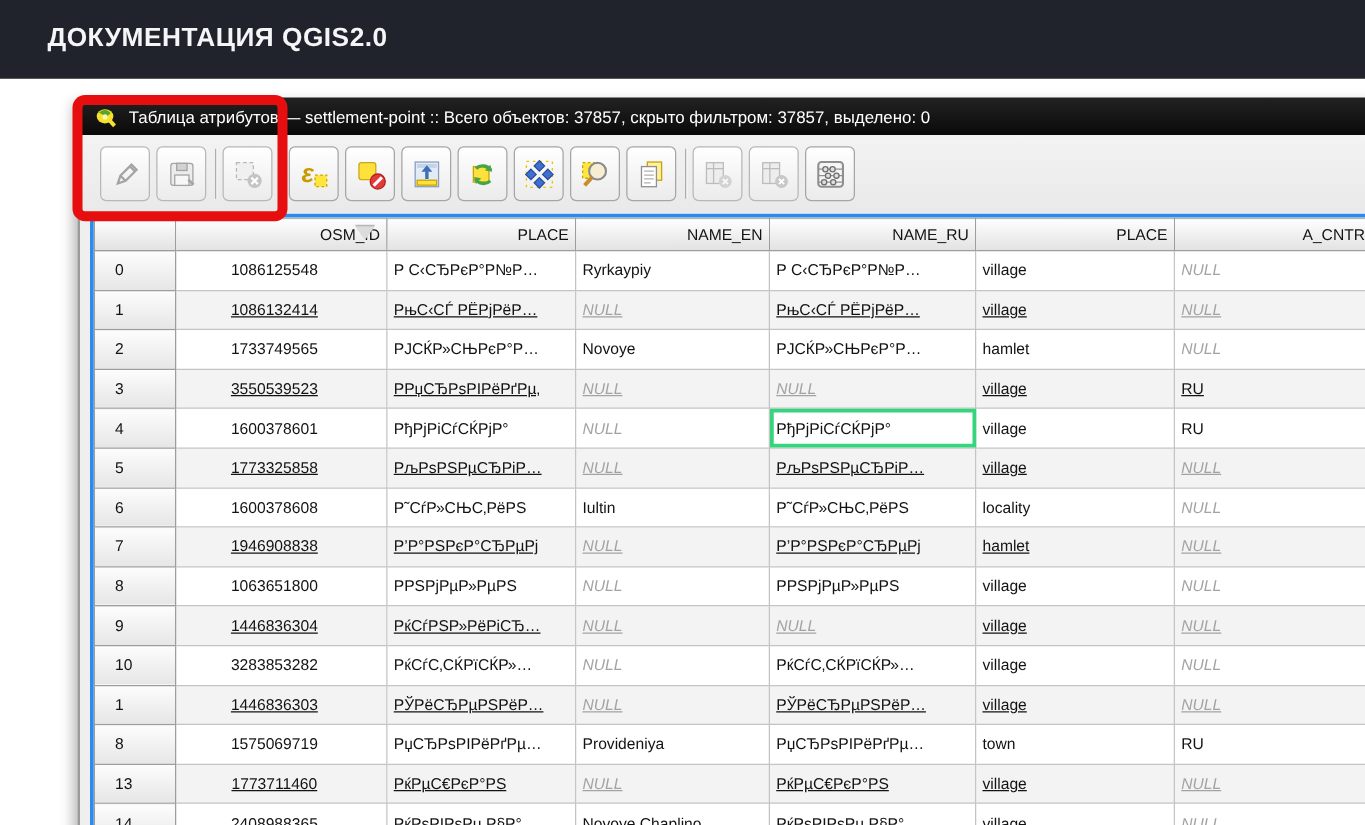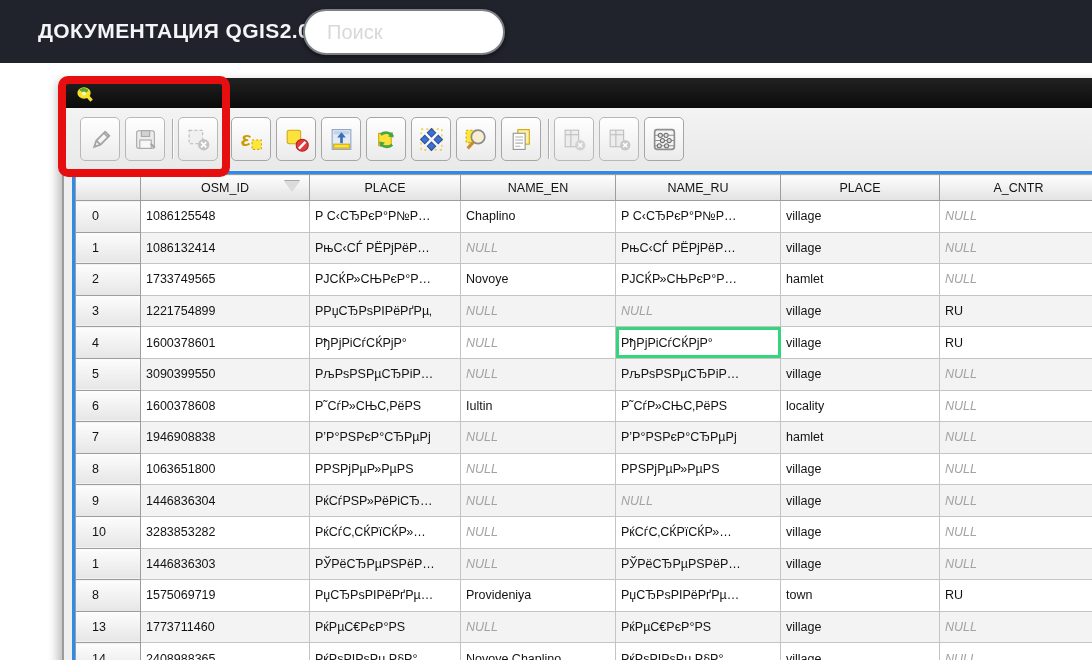--- a/index.html
+++ b/index.html
@@ -29,52 +29,50 @@
     display:flex;align-items:center;justify-content:center;padding:0;}
   .tb-btn.disabled{border-color:#b8b8b8;}
   .tb-btn svg{width:27px;height:27px;}
   .tb-sep{width:1px;height:40px;background:#adadad;box-shadow:1px 0 0 #fafafa;margin:0 5px 0 2px;flex:0 0 auto;}
   
   .table-wrap{position:absolute;left:8px;top:93px;width:1040px;height:507px;background:#ffffff;
     border-top:3px solid #2e8bee;border-left:3px solid #2e8bee;overflow:hidden;}
   table{border-collapse:collapse;table-layout:fixed;font-size:12.5px;color:#131313;}
   th,td{border:1px solid #c4c4c4;padding:0 5px;height:30.6px;overflow:hidden;white-space:nowrap;font-weight:normal;}
   thead th{height:25px;background:linear-gradient(#fefefe,#e2e2e2);border:1px solid #9d9d9d;
-    text-align:center;position:relative;}
+    text-align:right;position:relative;}
   tbody th{background:linear-gradient(#fdfdfd,#e6e6e6);border:1px solid #9d9d9d;
     text-align:left;padding-left:16px;}
-  tr.odd td{background:#f3f3f3;}
-  td.num{text-align:left;padding-right:16px;}
+  tr.odd td{background:#f3f3f3;text-decoration:underline;}
+  td.num{text-align:center;padding-right:16px;}
   td.null{color:#a3a3a3;font-style:italic;}
   td.selected{outline:3px solid #35d57d;outline-offset:-3px;}
   .sort-ind{position:absolute;right:9px;top:6px;width:0;height:0;
     border-left:8px solid transparent;border-right:8px solid transparent;border-top:11px solid #dcdcdc;
     filter:drop-shadow(0 -1px 0 #a8a8a8);}
   
   .annotation{position:absolute;left:58px;top:76px;width:156px;height:85px;
     border:8px solid #e60e0e;border-radius:10px;z-index:50;pointer-events:none;}
 </style>
 </head>
 <body>
 
 <div class="top-bar">
   <div class="app-title">ДОКУМЕНТАЦИЯ QGIS2.0</div>
-  <div class="search-pill">
-    <input type="text" placeholder="Поиск" style="">
-  </div>
 </div>
 
 <div class="window">
   <div class="titlebar">
     <svg class="win-icon" viewBox="0 0 20 20">
       <ellipse cx="9.5" cy="9.5" rx="7" ry="6" fill="#f8e12d"></ellipse>
       <path d="M12.5 12l5 5.5" stroke="#f8e12d" stroke-width="3.4"></path>
       <path d="M4.5 6.5c2.6-3.4 8.4-2.6 9.6.6l-3.4 2.8z" fill="#58a52c"></path>
       <circle cx="9.5" cy="10" r="2.2" fill="#fdf6b0"></circle>
     </svg>
+    <span>Таблица атрибутов — settlement-point :: Всего объектов: 37857, скрыто фильтром: 37857, выделено: 0</span>
   </div>
   <div class="toolbar">
       <button class="tb-btn disabled">
         <svg viewBox="0 0 26 26">
           <g fill="none" stroke="#a4a4a4" stroke-width="1.7">
             <path d="M7 20l2-6 8.5-8.5 4 4L13 18z"></path>
             <path d="M9 14l4 4M16 6.5l4 4"></path>
           </g>
         </svg>
       </button>
@@ -209,21 +207,21 @@
             <th>NAME_RU</th>
             <th>PLACE</th>
             <th>A_CNTR</th>
           </tr>
         </thead>
       <tbody>
           <tr>
             <th>0</th>
             <td class="num">1086125548</td>
             <td>Р С‹СЂРєР°Р№Р…</td>
-            <td>Chaplino</td>
+            <td>Ryrkaypiy</td>
             <td>Р С‹СЂРєР°Р№Р…</td>
             <td>village</td>
             <td class="null">NULL</td>
           </tr>
           <tr class="odd">
             <th>1</th>
             <td class="num">1086132414</td>
             <td>РњС‹СЃ РЁРјРёР…</td>
             <td class="null">NULL</td>
             <td>РњС‹СЃ РЁРјРёР…</td>
@@ -234,39 +232,39 @@
             <th>2</th>
             <td class="num">1733749565</td>
             <td>РЈСЌР»СЊРєР°Р…</td>
             <td>Novoye</td>
             <td>РЈСЌР»СЊРєР°Р…</td>
             <td>hamlet</td>
             <td class="null">NULL</td>
           </tr>
           <tr class="odd">
             <th>3</th>
-            <td class="num">1221754899</td>
+            <td class="num">3550539523</td>
             <td>Р­РџСЂРѕРІРёРґРµ‚</td>
             <td class="null">NULL</td>
             <td class="null">NULL</td>
             <td>village</td>
             <td>RU</td>
           </tr>
           <tr>
             <th>4</th>
             <td class="num">1600378601</td>
             <td>РђРјРіСѓСЌРјР°</td>
             <td class="null">NULL</td>
             <td class="selected">РђРјРіСѓСЌРјР°</td>
             <td>village</td>
             <td>RU</td>
           </tr>
           <tr class="odd">
             <th>5</th>
-            <td class="num">3090399550</td>
+            <td class="num">1773325858</td>
             <td>РљРѕРЅРµСЂРіР…</td>
             <td class="null">NULL</td>
             <td>РљРѕРЅРµСЂРіР…</td>
             <td>village</td>
             <td class="null">NULL</td>
           </tr>
           <tr>
             <th>6</th>
             <td class="num">1600378608</td>
             <td>Р˜СѓР»СЊС‚РёРЅ</td>

